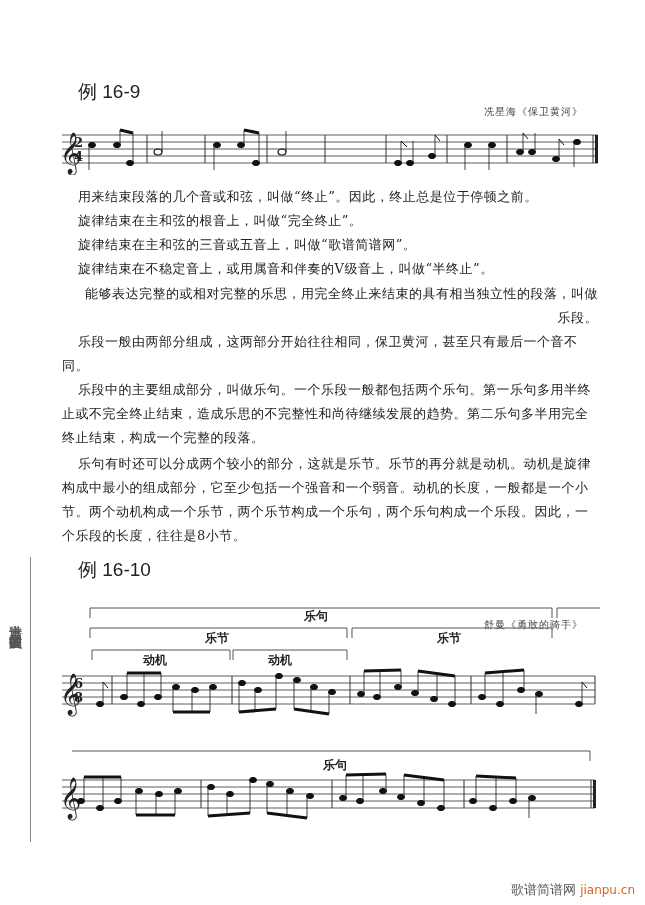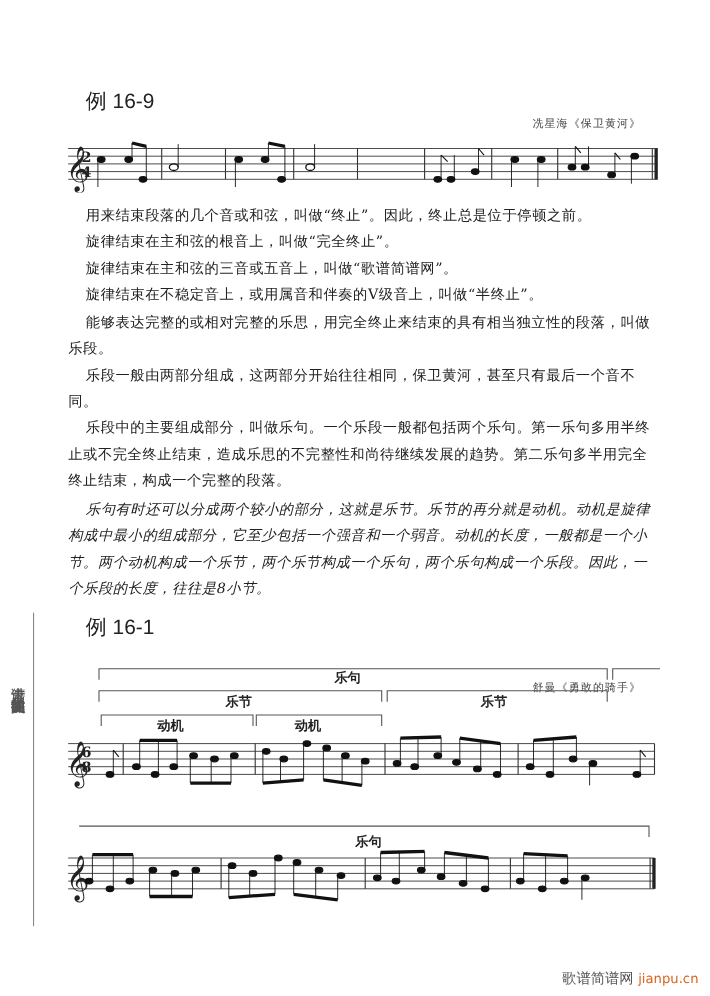--- a/index.html
+++ b/index.html
@@ -91,32 +91,32 @@
     <ellipse cx="517" cy="17" rx="3.5" ry="2.6"></ellipse>
       <line x1="514" y1="17" x2="514" y2="42" stroke-width="0.8"></line>
     <ellipse cx="540" cy="17" rx="0" ry="0"></ellipse>
   </g>
 </svg>
 
 <div class="para" style="top:185px; text-indent:0;">用来结束段落的几个音或和弦，叫做“终止”。因此，终止总是位于停顿之前。</div>
 <div class="para" style="top:209px;">旋律结束在主和弦的根音上，叫做“完全终止”。</div>
 <div class="para" style="top:233px;">旋律结束在主和弦的三音或五音上，叫做“歌谱简谱网”。</div>
 <div class="para" style="top:257px;">旋律结束在不稳定音上，或用属音和伴奏的Ⅴ级音上，叫做“半终止”。</div>
-<div class="para" style="top:282px; left:62px; width:536px; text-indent:16px;">能够表达完整的或相对完整的乐思，用完全终止来结束的具有相当独立性的段落，叫做乐段。</div>
+<div class="para" style="top:282px; left:62px; width:536px; text-indent:16px;text-align:right;">能够表达完整的或相对完整的乐思，用完全终止来结束的具有相当独立性的段落，叫做乐段。</div>
 <div class="para" style="top:330px; left:62px; width:536px; text-indent:16px;">乐段一般由两部分组成，这两部分开始往往相同，保卫黄河，甚至只有最后一个音不同。</div>
 <div class="para" style="top:378px; left:62px; width:536px; text-indent:16px;">乐段中的主要组成部分，叫做乐句。一个乐段一般都包括两个乐句。第一乐句多用半终止或不完全终止结束，造成乐思的不完整性和尚待继续发展的趋势。第二乐句多半用完全终止结束，构成一个完整的段落。</div>
-<div class="para" style="top:452px; left:62px; width:536px; text-indent:16px;font-style:italic;">乐句有时还可以分成两个较小的部分，这就是乐节。乐节的再分就是动机。动机是旋律构成中最小的组成部分，它至少包括一个强音和一个弱音。动机的长度，一般都是一个小节。两个动机构成一个乐节，两个乐节构成一个乐句，两个乐句构成一个乐段。因此，一个乐段的长度，往往是8小节。</div>
+<div class="para" style="top:452px; left:62px; width:536px; text-indent:16px;">乐句有时还可以分成两个较小的部分，这就是乐节。乐节的再分就是动机。动机是旋律构成中最小的组成部分，它至少包括一个强音和一个弱音。动机的长度，一般都是一个小节。两个动机构成一个乐节，两个乐节构成一个乐句，两个乐句构成一个乐段。因此，一个乐段的长度，往往是8小节。</div>
 
 <div class="side-rule"></div>
 <div class="side-text">
   <div style="writing-mode: vertical-rl; margin-bottom:10px;">第十六讲</div>
   <div style="writing-mode: vertical-rl;">关于旋律的基础知识</div>
 </div>
 
-<div class="abs example-label" style="left:78px; top:557px;">例 16-1</div>
+<div class="abs example-label" style="left:78px; top:557px;">例 16-10</div>
 <div class="abs credit" style="right:62px; top:582px;margin-top:36px;">舒曼《勇敢的骑手》</div>
 
 <svg class="abs" style="left:60px; top:600px;" width="545" height="110">
   <g stroke="#555" stroke-width="1" fill="none">
     <polyline points="30,18 30,8 492,8 492,18"></polyline>
     <polyline points="497,18 497,8 540,8"></polyline>
     <polyline points="30,38 30,28 287,28 287,38"></polyline>
     <polyline points="292,38 292,28 492,28 492,38"></polyline>
     <polyline points="32,60 32,50 170,50 170,60"></polyline>
     <polyline points="173,60 173,50 287,50 287,60"></polyline>

